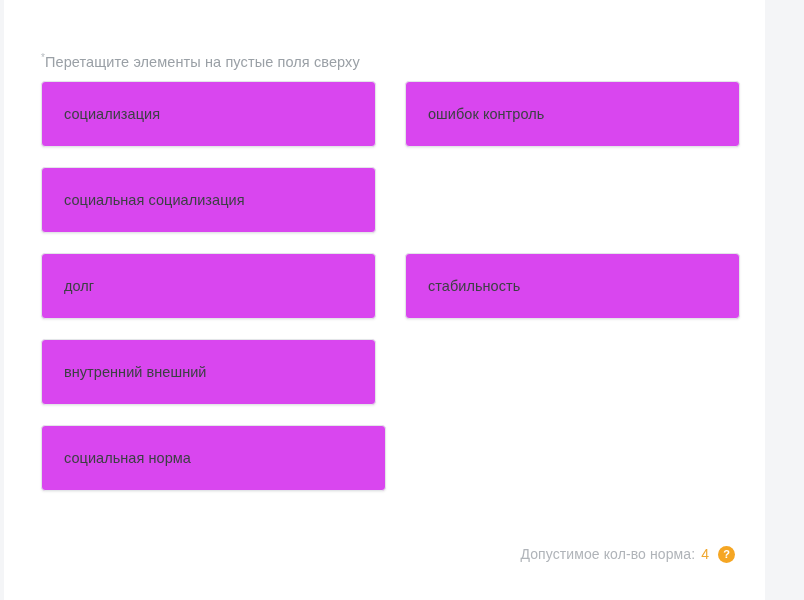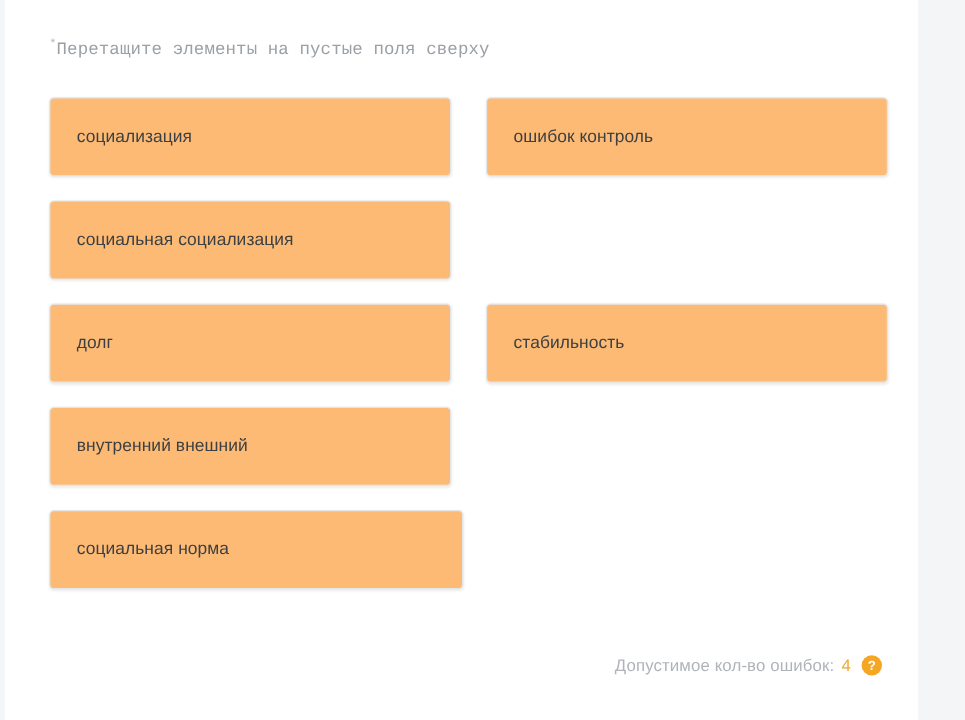--- a/index.html
+++ b/index.html
@@ -29,27 +29,26 @@
     top: 0;
     width: 761px;
     height: 600px;
     background: #ffffff;
   }
 
   
   #instruction {
     position: absolute;
     left: 37px;
-    top: 32px;
+    top: 52px;
     font-size: 14.5px;
     color: #9aa0a6;
     letter-spacing: 0.1px;
     white-space: nowrap;
     line-height: 20px;
-    font-family: Liberation Mono, monospace;
   }
   #instruction .asterisk {
     font-size: 10px;
     vertical-align: super;
     line-height: 0;
     color: #b5babf;
     margin-right: 0px;
   }
 
   
@@ -60,21 +59,21 @@
     width: 700px;
   }
   .card-row {
     display: flex;
     gap: 29px;
     margin-bottom: 20px;
   }
   .card {
     width: 335px;
     height: 66px;
-    background: #fdba74;
+    background: #d946ef;
     border: 1px solid #e3e5e8;
     border-radius: 4px;
     box-shadow: 0 1px 2px rgba(60,64,67,0.10);
     display: flex;
     align-items: center;
     padding: 0 22px;
     cursor: grab;
   }
   .card.narrow {
     width: 353px;
@@ -170,21 +169,21 @@
       <div class="card-row">
         <div class="card narrow">
           <span class="card-label">социальная норма</span>
         </div>
         <div class="card-slot-empty"></div>
       </div>
 
     </div>
 
     <div id="footer">
-      <span id="footer-label">Допустимое кол-во ошибок:</span>
+      <span id="footer-label">Допустимое кол-во норма:</span>
       <span id="footer-count">4</span>
       <span id="help-icon">
         <svg width="17" height="17" viewBox="0 0 17 17" aria-hidden="true">
           <text x="8.5" y="12.4" text-anchor="middle" font-family="Liberation Sans, sans-serif" font-size="11" font-weight="bold" fill="#ffffff">?</text>
         </svg>
       </span>
     </div>
 
   </div>
 </div>

